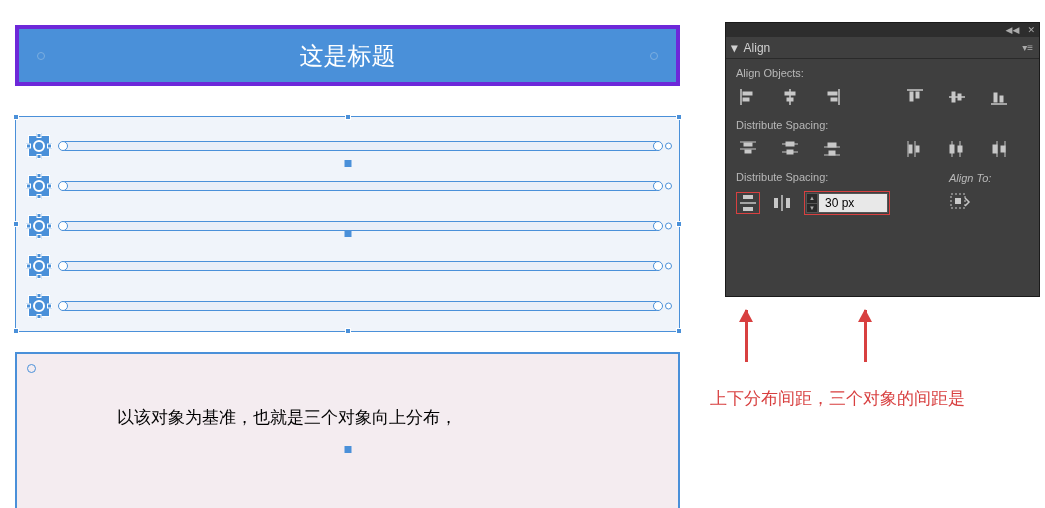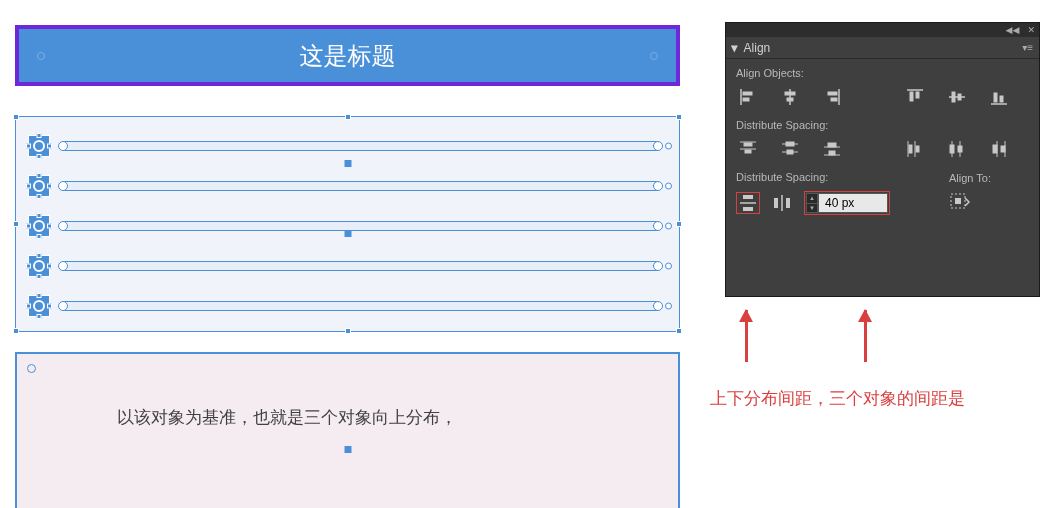--- a/index.html
+++ b/index.html
@@ -132,21 +132,21 @@
     }
     .anno-block {
       margin-top: 20px;
       border: 2px solid #4a90d9;
       background: #f4ecf0;
       height: 162px;
       position: relative;
       padding: 50px 50px 0 100px;
     }
     .anno-text {
-      color: #404040;
+      color: #000000;
       font-size: 17px;
       line-height: 1.7;
     }
     .anno-circ {
       position: absolute;
       width: 9px; height: 9px;
       border: 1.5px solid #4a90d9;
       border-radius: 50%;
     }
     .ac-tl { left: 10px; top: 10px; }
@@ -279,20 +279,21 @@
       background: #e8e8e8;
       color: #000;
       border: 1px solid #555;
       font-size: 12px;
       padding-left: 6px;
       display: flex;
       align-items: center;
     }
     .align-to-box {
       width: 80px;
+      font-style: italic;
     }
     .align-to-controls {
       margin-top: 8px;
       display: flex;
       justify-content: flex-start;
       gap: 8px;
       align-items: center;
     }
     .align-to-icon {
       width: 22px;
@@ -564,21 +565,21 @@
               <rect x="1" y="4" width="4" height="10" fill="#c8c8c8"></rect>
               <line x1="9" y1="1" x2="9" y2="17" stroke="#c8c8c8" stroke-width="1.5"></line>
               <rect x="13" y="4" width="4" height="10" fill="#c8c8c8"></rect>
             </svg>
         </div>
         <div class="spacing-input-wrap">
           <div class="spacing-stepper">
             <div>▲</div>
             <div>▼</div>
           </div>
-          <div class="spacing-input">40 px</div>
+          <div class="spacing-input">30 px</div>
         </div>
       </div>
     </div>
     <div class="align-to-box">
       <div class="section-label">Align To:</div>
       <div class="align-to-controls">
         <div class="align-to-icon">
           <svg width="22" height="20" viewBox="0 0 22 20">
               <rect x="2" y="2" width="14" height="14" fill="none" stroke="#c8c8c8" stroke-dasharray="2 2"></rect>
               <rect x="6" y="6" width="6" height="6" fill="#c8c8c8"></rect>

